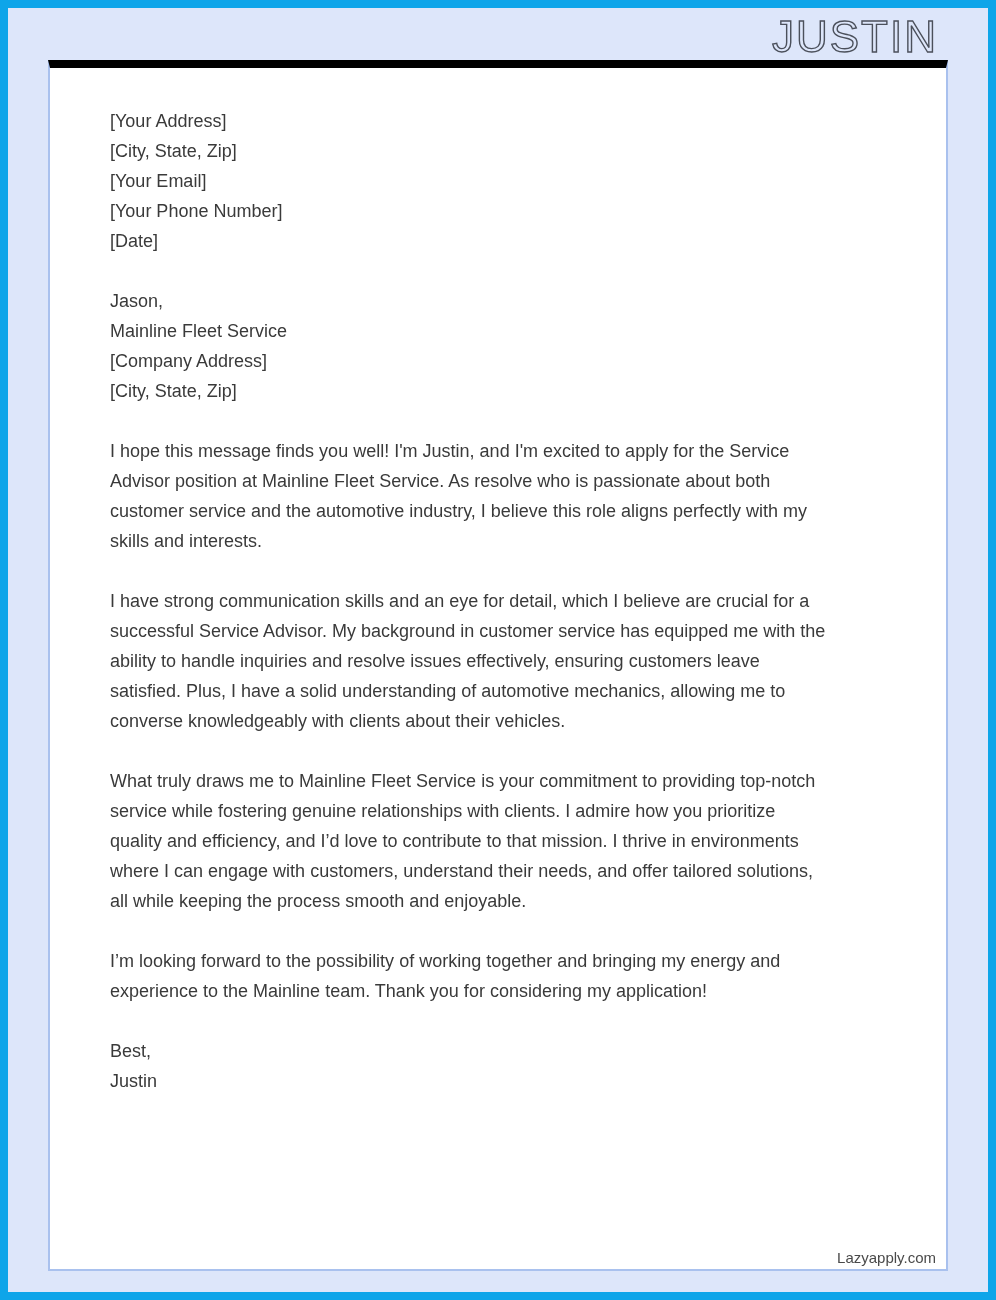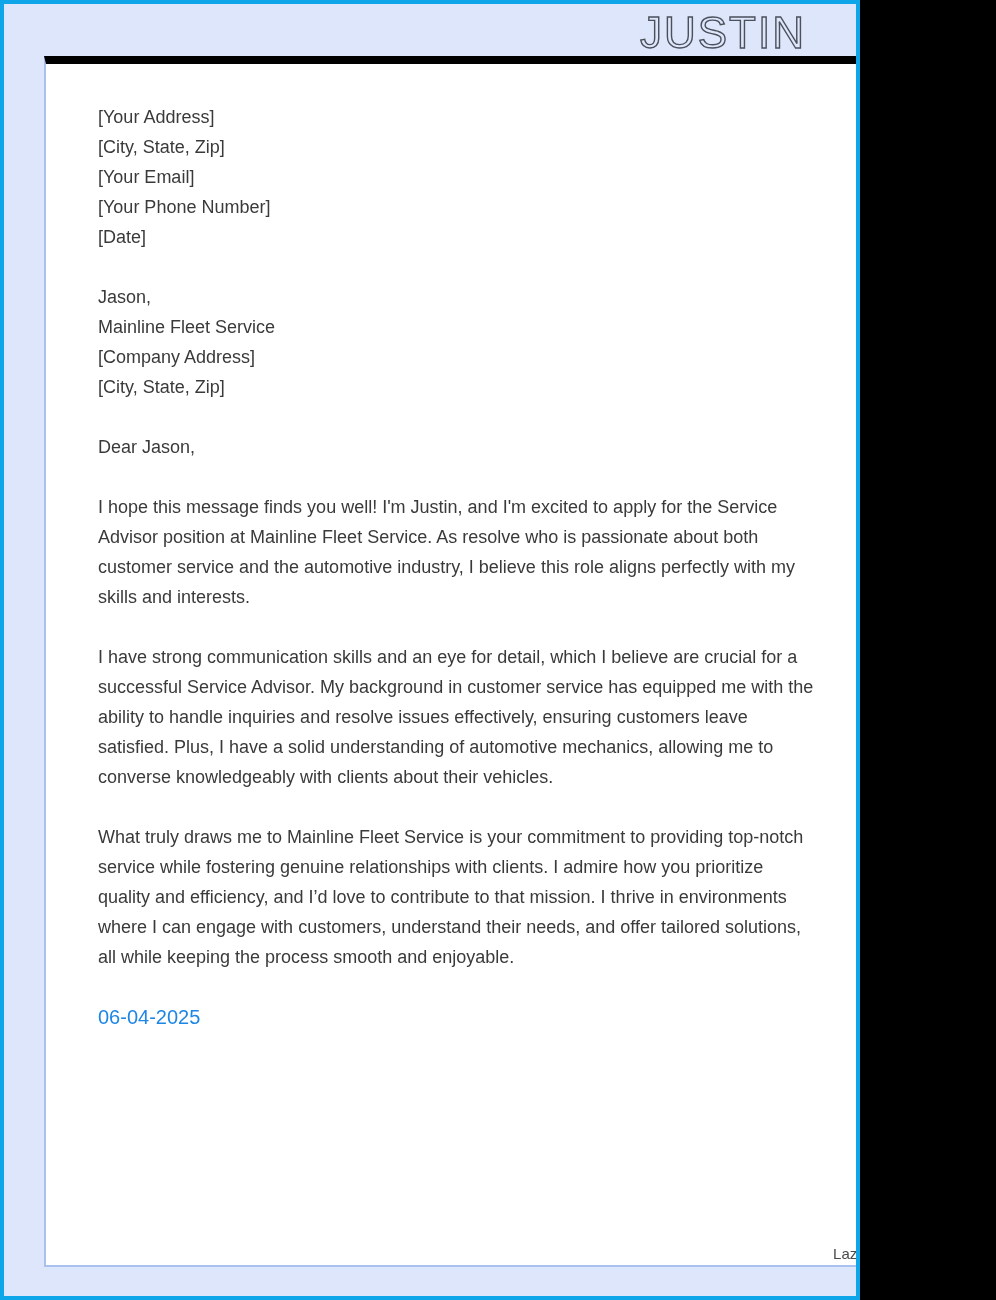--- a/index.html
+++ b/index.html
@@ -2,23 +2,23 @@
 <html><head>
 <meta charset="utf-8">
 <style>
   * { margin: 0; padding: 0; box-sizing: border-box; }
   html, body { width: 996px; height: 1300px; }
   body {
     font-family: "Liberation Sans", "DejaVu Sans", sans-serif;
     background: #000;
   }
   .frame {
-    width: 860px;
+    width: 996px;
     height: 1300px;
-    border: 4px solid #0ea5e9;
+    border: 8px solid #0ea5e9;
     background: #dde6fa;
     position: relative;
     overflow: hidden;
   }
   .wordmark {
     position: absolute;
     top: 6px;
     right: 50px;
     font-size: 44px;
     font-weight: 400;
@@ -38,20 +38,21 @@
     border-top: 8px solid #000000;
     border-left: 2px solid #a9c1ee;
     border-right: 2px solid #a9c1ee;
     border-bottom: 2px solid #a9c1ee;
   }
   .content {
     padding: 38px 44px 0 52px;
     color: #3a3a3a;
     font-size: 18px;
     line-height: 30px;
+    margin-left: 8px;
   }
   .block {
     white-space: pre-line;
     margin-bottom: 30px;
   }
   .block:last-child { margin-bottom: 0; }
   .letter-date {
     margin-top: 10px;
     font-size: 20px;
     line-height: 30px;
@@ -81,41 +82,43 @@
 [City, State, Zip]
 [Your Email]
 [Your Phone Number]
 [Date]</div>
 
       <div class="block">Jason,
 Mainline Fleet Service
 [Company Address]
 [City, State, Zip]</div>
 
-      <div class="block">Dear Jason,</div>
 
       <div class="block">I hope this message finds you well! I'm Justin, and I'm excited to apply for the Service
 Advisor position at Mainline Fleet Service. As resolve who is passionate about both
 customer service and the automotive industry, I believe this role aligns perfectly with my
 skills and interests.</div>
 
       <div class="block">I have strong communication skills and an eye for detail, which I believe are crucial for a
 successful Service Advisor. My background in customer service has equipped me with the
 ability to handle inquiries and resolve issues effectively, ensuring customers leave
 satisfied. Plus, I have a solid understanding of automotive mechanics, allowing me to
 converse knowledgeably with clients about their vehicles.</div>
 
       <div class="block">What truly draws me to Mainline Fleet Service is your commitment to providing top-notch
 service while fostering genuine relationships with clients. I admire how you prioritize
 quality and efficiency, and I’d love to contribute to that mission. I thrive in environments
 where I can engage with customers, understand their needs, and offer tailored solutions,
 all while keeping the process smooth and enjoyable.</div>
 
+      <div class="block">I’m looking forward to the possibility of working together and bringing my energy and
+experience to the Mainline team. Thank you for considering my application!</div>
 
+      <div class="block">Best,
+Justin</div>
 
-      <div class="letter-date">06-04-2025</div>
 
     </div>
 
     <div class="page-footer">Lazyapply.com</div>
   </div>
 
 </div>
 
 </body></html>

